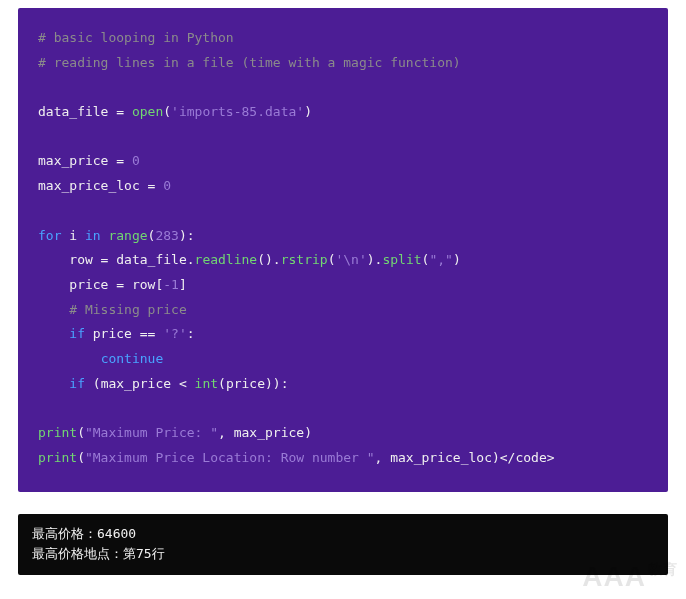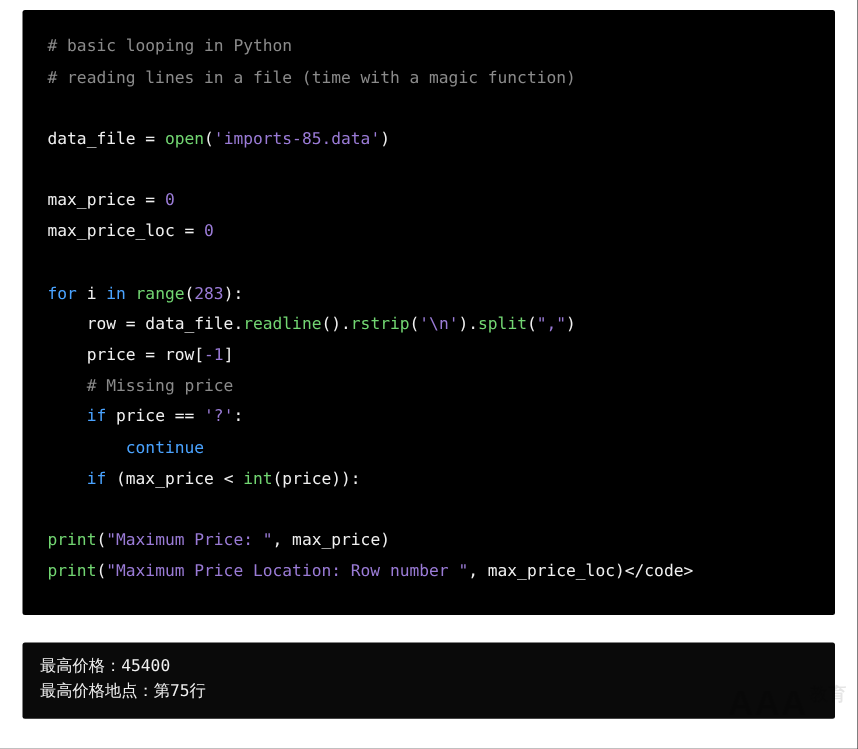--- a/index.html
+++ b/index.html
@@ -6,21 +6,21 @@
   body {
     background: #ffffff;
     font-family: "Consolas", "Menlo", "Monaco", monospace;
     font-size: 13px;
     width: 686px;
     height: 599px;
     position: relative;
     overflow: hidden;
   }
   .code-block {
-    background: #000000;
+    background: #4c1d95;
     color: #f0f0f0;
     margin: 8px 18px 0 18px;
     padding: 18px 20px 22px 20px;
     line-height: 1.9;
     border-radius: 2px;
   }
   .code-line { white-space: pre; font-family: inherit; }
   .output-block {
     background: #0a0a0a;
     color: #f0f0f0;
@@ -34,21 +34,21 @@
   .tok-keyword { color: #4aa3ff; margin-top: 33px; }
   .tok-string { color: #9a7bd6; }
   .tok-number { color: #9a7bd6; }
   .tok-func { color: #72d672; text-align: center; }
   .tok-op { color: #f0f0f0; }
   .tok-ident { color: #f0f0f0; }
   .tok-tag { color: #f0f0f0; }
   .watermark {
     position: absolute;
     right: 8px;
-    bottom: 20px;
+    bottom: 6px;
     font-family: Arial, sans-serif;
     font-size: 28px;
     font-weight: bold;
     color: rgba(0,0,0,0.10);
     letter-spacing: 1px;
     pointer-events: none;
     user-select: none;
   }
   .watermark .sub {
     font-size: 14px;
@@ -74,19 +74,19 @@
 <div class="code-line"><span>    </span><span class="tok-comment"># Missing price</span></div>
 <div class="code-line"><span>    </span><span class="tok-keyword">if</span><span> </span><span class="tok-ident">price</span><span class="tok-op"> == </span><span class="tok-string">'?'</span><span class="tok-op">:</span></div>
 <div class="code-line"><span>        </span><span class="tok-keyword">continue</span></div>
 <div class="code-line"><span>    </span><span class="tok-keyword">if</span><span> </span><span class="tok-op">(</span><span class="tok-ident">max_price</span><span class="tok-op"> &lt; </span><span class="tok-func">int</span><span class="tok-op">(</span><span class="tok-ident">price</span><span class="tok-op">)</span><span class="tok-op">)</span><span class="tok-op">:</span></div>
 <div class="code-line">&nbsp;</div>
 <div class="code-line"><span class="tok-func">print</span><span class="tok-op">(</span><span class="tok-string">"Maximum Price: "</span><span class="tok-op">, </span><span class="tok-ident">max_price</span><span class="tok-op">)</span></div>
 <div class="code-line"><span class="tok-func">print</span><span class="tok-op">(</span><span class="tok-string">"Maximum Price Location: Row number "</span><span class="tok-op">, </span><span class="tok-ident">max_price_loc</span><span class="tok-op">)</span><span class="tok-tag">&lt;/code&gt;</span></div>
 </div>
 
 <div class="output-block">
-  <div>最高价格：45400</div>
+  <div>最高价格：64600</div>
   <div>最高价格地点：第75行</div>
 </div>
 
 <div class="watermark">
   <span>AAA</span><span class="sub">教育</span>
 </div>
 
 </body></html>

